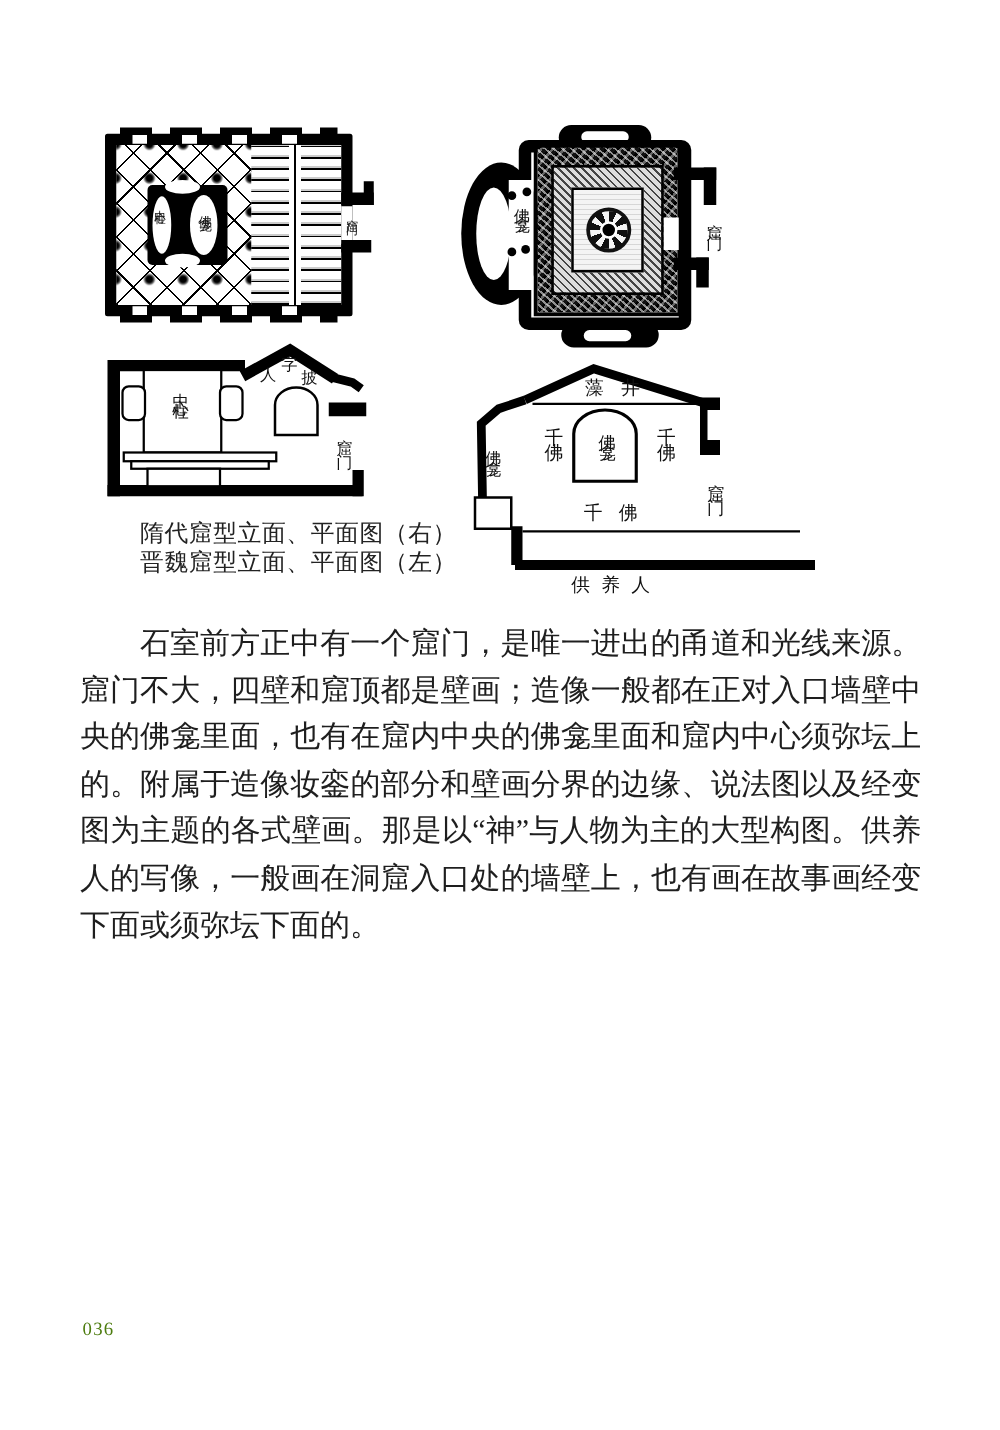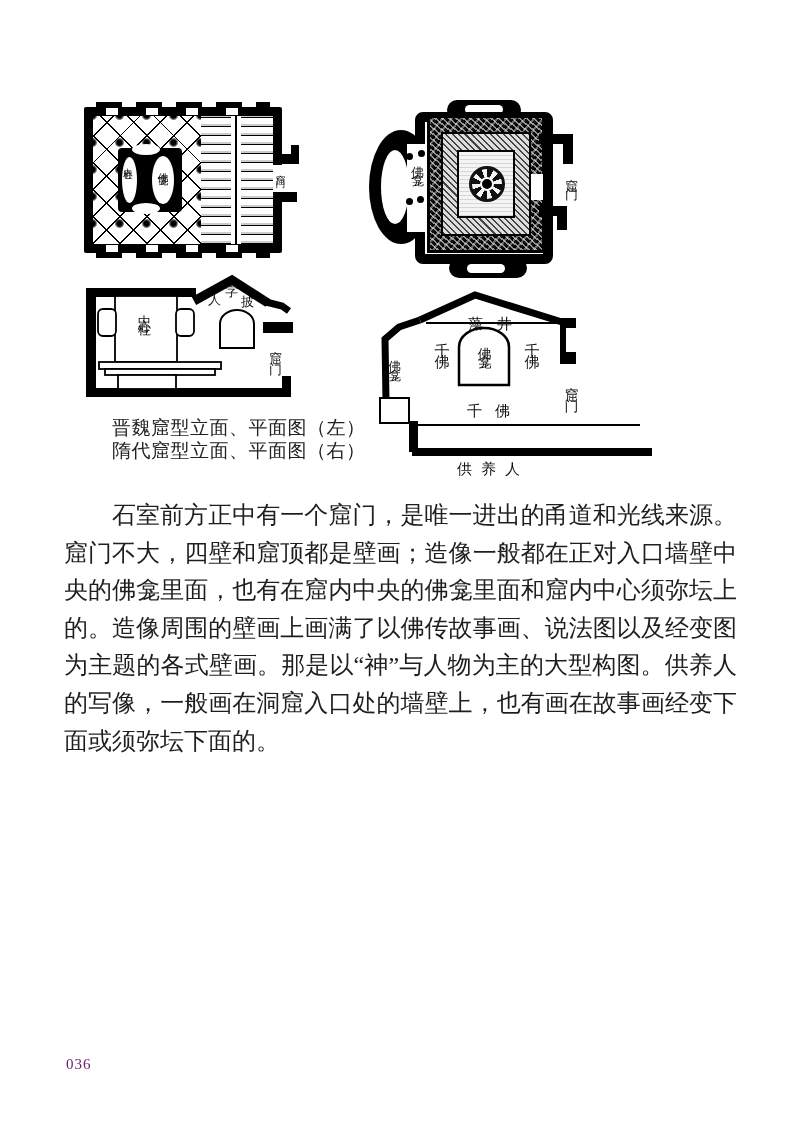--- a/index.html
+++ b/index.html
@@ -57,21 +57,21 @@
     display:flex;align-items:center;justify-content:center;}
   .rosette-core{width:10px;height:10px;background:#000;border:2px solid #fff;border-radius:50%;}
   .dot{position:absolute;width:7px;height:7px;background:#000;border-radius:50%;}
   
   .caption{position:absolute;left:112px;top:417px;font-size:19px;line-height:22.5px;color:#222;
     letter-spacing:.5px;}
   .bodytext{position:absolute;left:64px;top:497px;width:673px;font-size:24px;
     line-height:37.6px;text-align:justify;color:#1e1e1e;}
   .bodytext p{margin:0;text-indent:2em;}
   .bodytext p + p{margin-top:18px;}
-  .pageno{position:absolute;left:66px;top:1056px;font-size:15px;color:#701a75;letter-spacing:1px;}
+  .pageno{position:absolute;left:66px;top:1056px;font-size:15px;color:#4d7c0f;letter-spacing:1px;}
 </style>
 </head>
 <body>
 
 <div class="diagram" style="left:84px;top:107px;width:198px;height:146px;">
   <div class="planA-wall"></div>
   <div class="crenel" style="top:-5px;"></div>
   <div class="crenel-slots" style="top:1px;"></div>
   <div class="crenel" style="top:138px;"></div>
   <div class="crenel-slots" style="top:138px;"></div>
@@ -151,32 +151,32 @@
     <polyline points="48,38 27,45 13,57 14,118" stroke="#000" stroke-width="7" fill="none"></polyline>
     <rect x="8" y="116" width="29" height="25" fill="#fff" stroke="#000" stroke-width="2"></rect>
     <rect x="37" y="139" width="9" height="31" fill="#000"></rect>
     <rect x="40" y="166" width="240" height="8" fill="#000"></rect>
     <rect x="188" y="36" width="16" height="46" fill="#000"></rect>
     <rect x="194" y="46" width="10" height="24" fill="#fff"></rect>
     <line x1="54" y1="41" x2="186" y2="41" stroke="#000" stroke-width="1.8"></line>
     <line x1="46" y1="143" x2="268" y2="143" stroke="#000" stroke-width="1.8"></line>
     <path d="M87,103 v-38 a25,19 0 0 1 50,0 v38 z" fill="#fff" stroke="#000" stroke-width="2.5"></path>
   </svg>
-  <span class="hlabel" style="left:96px;top:22px;font-size:15px;letter-spacing:14px;margin-top:13px;">藻井</span>
+  <span class="hlabel" style="left:96px;top:22px;font-size:15px;letter-spacing:14px;">藻井</span>
   <span class="vlabel" style="left:62px;top:48px;font-size:15px;letter-spacing:13px;">千佛</span>
   <span class="vlabel" style="left:105px;top:54px;font-size:14px;letter-spacing:8px;">佛龛</span>
   <span class="vlabel" style="left:152px;top:48px;font-size:15px;letter-spacing:13px;">千佛</span>
   <span class="vlabel" style="left:16px;top:68px;font-size:13px;letter-spacing:8px;">佛龛</span>
   <span class="vlabel" style="left:192px;top:94px;font-size:14px;letter-spacing:11px;">窟门</span>
   <span class="hlabel" style="left:95px;top:122px;font-size:15px;letter-spacing:13px;">千佛</span>
   <span class="hlabel" style="left:85px;top:148px;font-size:15px;letter-spacing:9px;margin-top:32px;">供养人</span>
 </div>
 
 <div class="caption">
+  <div>隋代窟型立面、平面图（右）</div>
   <div>晋魏窟型立面、平面图（左）</div>
-  <div>隋代窟型立面、平面图（右）</div>
 </div>
 
 <div class="bodytext">
-  <p>石室前方正中有一个窟门，是唯一进出的甬道和光线来源。窟门不大，四壁和窟顶都是壁画；造像一般都在正对入口墙壁中央的佛龛里面，也有在窟内中央的佛龛里面和窟内中心须弥坛上的。造像周围的壁画上画满了以佛传故事画、说法图以及经变图为主题的各式壁画。那是以“神”与人物为主的大型构图。供养人的写像，一般画在洞窟入口处的墙壁上，也有画在故事画经变下面或须弥坛下面的。</p>
+  <p>石室前方正中有一个窟门，是唯一进出的甬道和光线来源。窟门不大，四壁和窟顶都是壁画；造像一般都在正对入口墙壁中央的佛龛里面，也有在窟内中央的佛龛里面和窟内中心须弥坛上的。附属于造像妆銮的部分和壁画分界的边缘、说法图以及经变图为主题的各式壁画。那是以“神”与人物为主的大型构图。供养人的写像，一般画在洞窟入口处的墙壁上，也有画在故事画经变下面或须弥坛下面的。</p>
 </div>
 
 <span class="pageno">036</span>
 
 </body></html>

